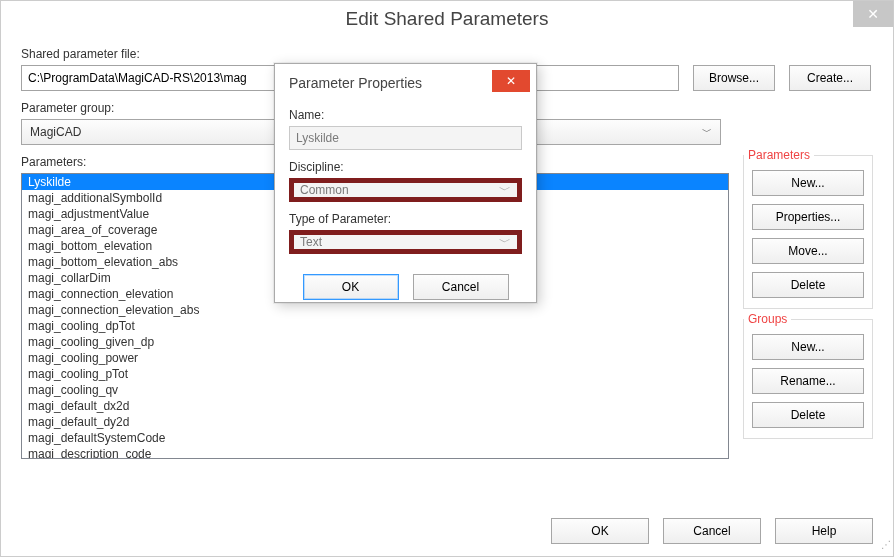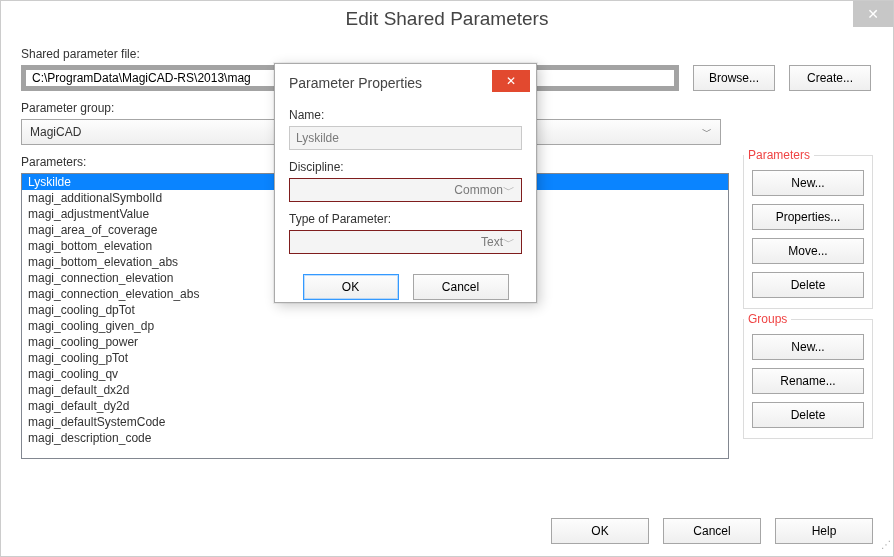--- a/index.html
+++ b/index.html
@@ -58,21 +58,21 @@
       color: #333;
     }
     .file-controls {
       display: flex;
       gap: 14px;
       align-items: center;
     }
     .text-input {
       flex: 1;
       height: 26px;
-      border: 5px solid #a3a3a3;
+      border: 1px solid #a3a3a3;
       padding: 2px 6px;
       font-family: inherit;
       font-size: 12px;
       background: #fff;
     }
     .btn {
       height: 26px;
       min-width: 82px;
       border: 1px solid #a6a6a6;
       background: linear-gradient(#fdfdfd, #efefef);
@@ -233,26 +233,26 @@
       border: 1px solid #c9c9c9;
       background: #f4f4f4;
       color: #7a7a7a;
       padding: 2px 6px;
       font-family: inherit;
       font-size: 12px;
     }
     .modal-select {
       width: 100%;
       height: 24px;
-      border: 1px solid #7f1d1d;
+      border: 5px solid #7f1d1d;
       background: #f4f4f4;
       color: #7a7a7a;
       display: flex;
       align-items: center;
-      justify-content: flex-end;
+      justify-content: space-between;
       padding: 0 6px;
     }
     .modal-buttons {
       display: flex;
       gap: 14px;
       justify-content: center;
       margin-top: 20px;
     }
     .modal-buttons .btn { width: 96px; }
     .btn-default {
@@ -291,20 +291,21 @@
     <div class="params-section">
       <div class="params-list-wrap">
         <span class="label">Parameters:</span>
         <div class="params-list" id="params-list">
             <div class="list-item selected">Lyskilde</div>
             <div class="list-item">magi_additionalSymbolId</div>
             <div class="list-item">magi_adjustmentValue</div>
             <div class="list-item">magi_area_of_coverage</div>
             <div class="list-item">magi_bottom_elevation</div>
             <div class="list-item">magi_bottom_elevation_abs</div>
+            <div class="list-item">magi_collarDim</div>
             <div class="list-item">magi_connection_elevation</div>
             <div class="list-item">magi_connection_elevation_abs</div>
             <div class="list-item">magi_cooling_dpTot</div>
             <div class="list-item">magi_cooling_given_dp</div>
             <div class="list-item">magi_cooling_power</div>
             <div class="list-item">magi_cooling_pTot</div>
             <div class="list-item">magi_cooling_qv</div>
             <div class="list-item">magi_default_dx2d</div>
             <div class="list-item">magi_default_dy2d</div>
             <div class="list-item">magi_defaultSystemCode</div>

